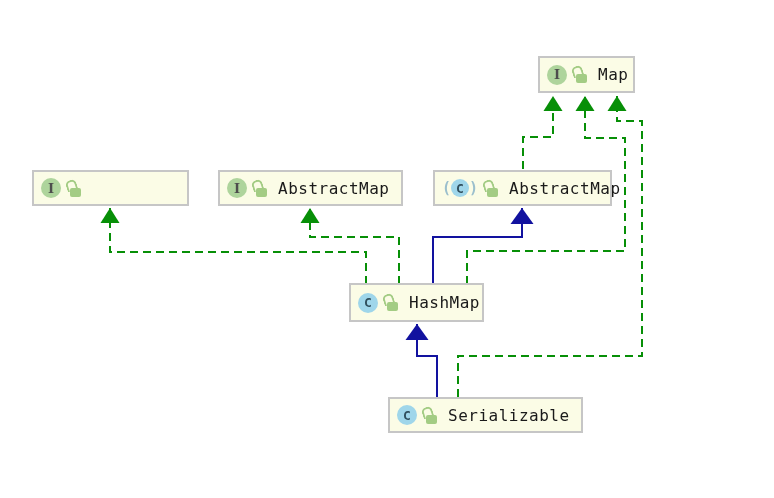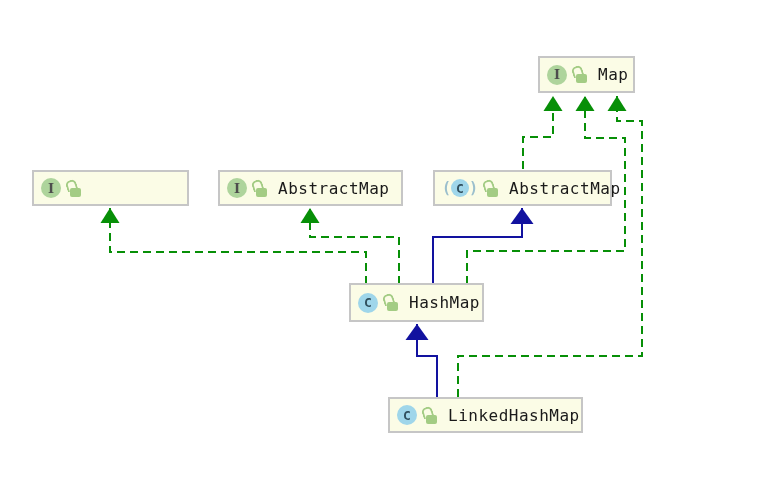--- a/index.html
+++ b/index.html
@@ -155,15 +155,15 @@
       </span>
     <span class="lock"></span>
     <span class="label">HashMap</span>
   </div>
 
   <div class="node" style="left: 388px; top: 397px; width: 195px; height: 36px;">
     <span class="icon icon-class">
         <span class="glyph">C</span>
       </span>
     <span class="lock"></span>
-    <span class="label">LinkedHashMap</span>
+    <span class="label">Serializable</span>
   </div>
 </div>
 
 </body></html>

